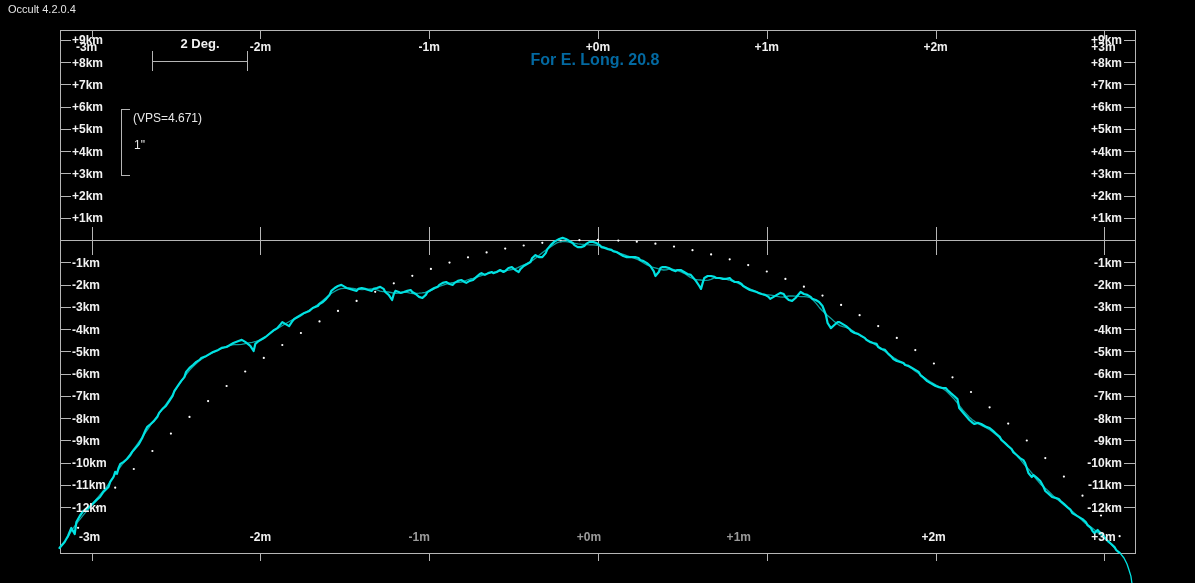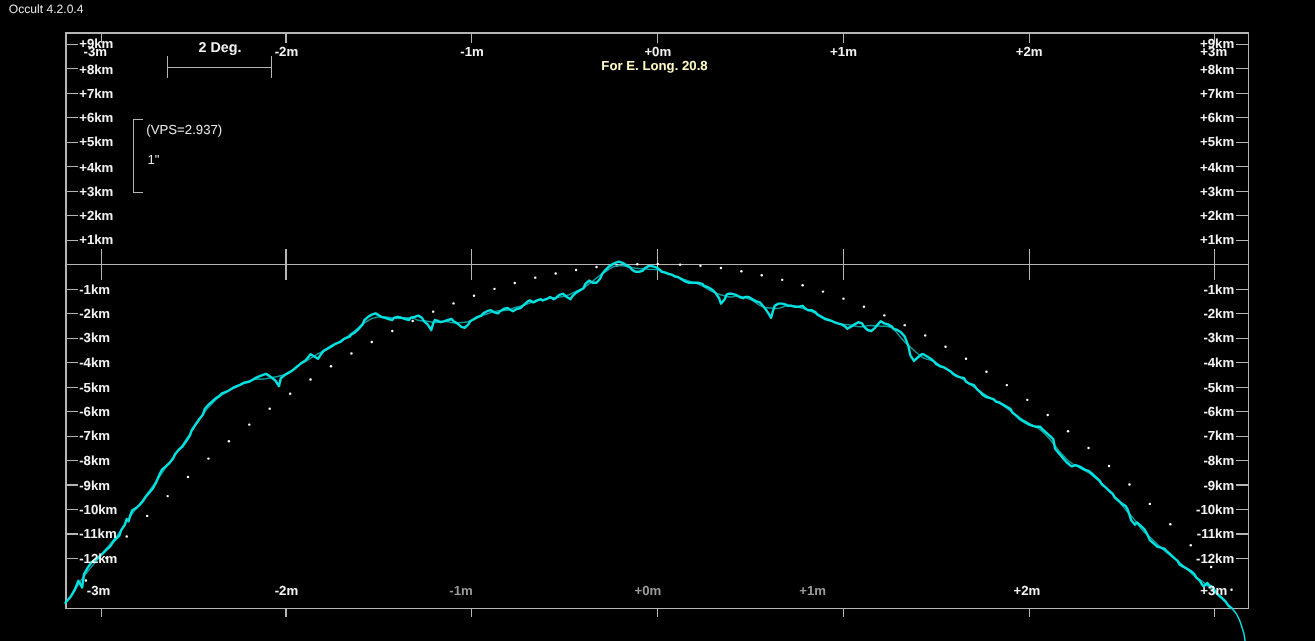--- a/index.html
+++ b/index.html
@@ -7,21 +7,21 @@
     position:relative;width:1195px;height:583px;background:#000;overflow:hidden;
     font-family:"Liberation Sans",sans-serif;
   }
   #chart-svg{position:absolute;left:0;top:0;}
   .lbl{position:absolute;color:#f2f2f2;font-weight:bold;font-size:12px;white-space:nowrap;}
   .km-left{transform:translateY(-50%);}
   .km-right{transform:translate(-100%,-50%);}
   .time-lbl{transform:translate(-50%,-50%);}
   .dim{color:#9b9b9b;}
   #app-version{position:absolute;left:8px;top:3px;font-size:11px;font-weight:normal;color:#e4e4e4;}
-  #plot-title{position:absolute;left:595px;top:60px;transform:translate(-50%,-50%);font-size:12px;font-weight:bold;color:#fef9c3;white-space:pre;}
+  #plot-title{position:absolute;left:595px;top:60px;transform:translate(-50%,-50%);font-size:16px;font-weight:bold;color:#0369a1;white-space:pre;}
   #plot-caption{position:absolute;left:585px;top:531px;transform:translate(-50%,-50%);font-size:15px;font-weight:bold;color:#fbfbfb;white-space:pre;}
   #scalebar-label{position:absolute;left:200px;top:43px;transform:translate(-50%,-50%);font-size:13px;font-weight:bold;color:#f2f2f2;}
   #vps-label{position:absolute;left:133px;top:118px;transform:translateY(-50%);font-size:12px;color:#e8e8e8;}
   #arcsec-label{position:absolute;left:134px;top:145px;transform:translateY(-50%);font-size:12px;color:#e8e8e8;}
 </style>
 </head>
 <body>
 
 <div id="stage">
   <svg id="chart-svg" width="1195" height="583" viewBox="0 0 1195 583">
@@ -208,16 +208,16 @@
       <div class="lbl time-lbl" style="left: 89.6px; top: 537px;">-3m</div>
       <div class="lbl time-lbl" style="left: 260.4px; top: 537px;">-2m</div>
       <div class="lbl time-lbl dim" style="left: 419.2px; top: 537px;">-1m</div>
       <div class="lbl time-lbl dim" style="left: 589px; top: 537px;">+0m</div>
       <div class="lbl time-lbl dim" style="left: 738.8px; top: 537px;">+1m</div>
       <div class="lbl time-lbl" style="left: 933.6px; top: 537px;">+2m</div>
       <div class="lbl time-lbl" style="left: 1103.4px; top: 537px;">+3m</div>
     </div>
   <div id="app-version">Occult 4.2.0.4</div>
   <div id="scalebar-label">2 Deg.</div>
-  <div id="vps-label">(VPS=2.937)</div>
+  <div id="vps-label">(VPS=4.671)</div>
   <div id="arcsec-label">1"</div>
   <div id="plot-title">For E. Long. 20.8</div>
 </div>
 
 </body></html>

